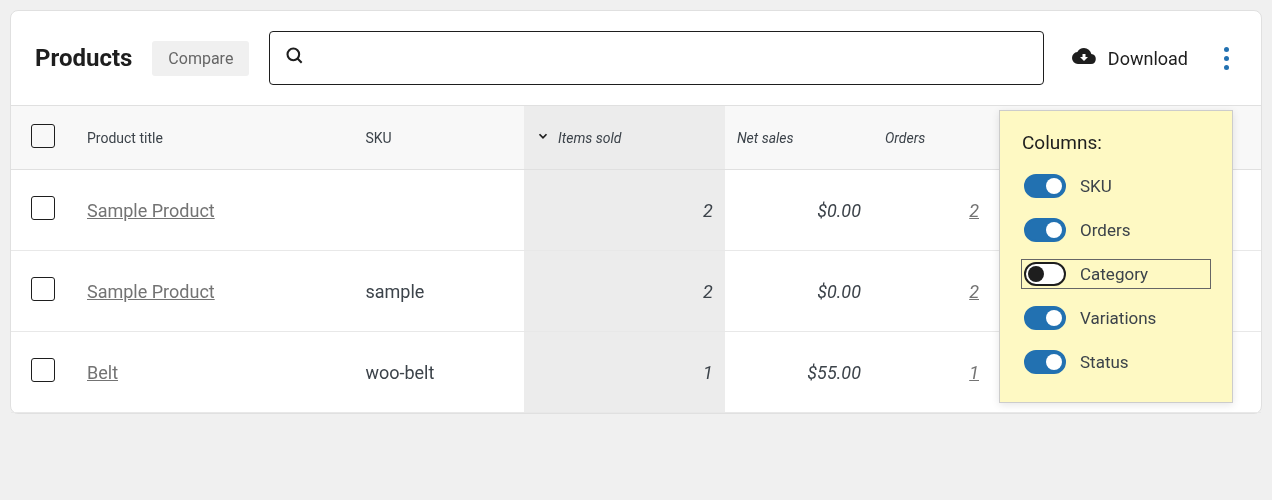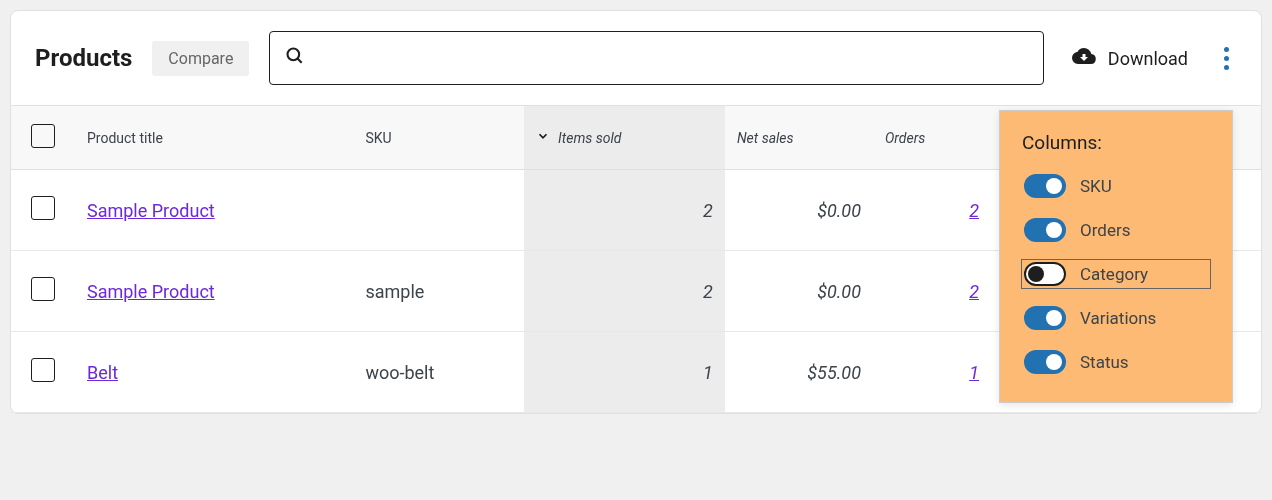--- a/index.html
+++ b/index.html
@@ -13,26 +13,26 @@
     .search-icon { position: absolute; left: 16px; top: 50%; transform: translateY(-50%); pointer-events: none; }
     .download-btn { display: flex; align-items: center; gap: 12px; font-size: 18px; color: #1e1e1e; cursor: pointer; padding: 8px; }
     .kebab { display: flex; flex-direction: column; gap: 4px; padding: 8px; cursor: pointer; }
     .kebab span { width: 5px; height: 5px; background: #2271b1; border-radius: 50%; }
     .table { width: 100%; border-collapse: collapse; }
     .table th { background: #f8f8f8; text-align: left; font-weight: 400; color: #3c434a; font-size: 14px; padding: 18px 12px; border-bottom: 1px solid #e0e0e0; border-top: 1px solid #e0e0e0;}
     .table td { padding: 26px 12px; border-bottom: 1px solid #e8e8e8; font-size: 18px; color: #3c434a; }
     .col-check { width: 64px; text-align: center; }
     .col-items, .col-net, .col-orders, .col-var, .col-status { text-align: right; }
     .checkbox { width: 24px; height: 24px; border: 1.5px solid #1e1e1e; border-radius: 3px; cursor: pointer; display: inline-block; }
-    .link { color: #6d28d9; text-decoration: underline; cursor: pointer; }
+    .link { color: #737373; text-decoration: underline; cursor: pointer; }
     .sort-icon { display: inline-block; margin-right: 8px; }
     th.col-items, td.col-items { background: #ececec; }
     th.col-check, td.col-check { text-align: center; }
     .num-r { text-align: right; font-style: italic; }
-    .popover { position: absolute; right: 28px; top: 99px; background: #fdba74; border: 1px solid #ccc; width: 234px; padding: 20px 22px 10px; box-shadow: 0 2px 8px rgba(0,0,0,0.1); }
+    .popover { position: absolute; right: 28px; top: 99px; background: #fef9c3; border: 1px solid #ccc; width: 234px; padding: 20px 22px 10px; box-shadow: 0 2px 8px rgba(0,0,0,0.1); }
     .popover-title { font-size: 19px; color: #1e1e1e; margin-bottom: 18px; }
     .toggle-row { display: flex; align-items: center; gap: 14px; margin-bottom: 16px; padding: 2px; }
     .toggle-row.focused { outline: 1px solid #666; }
     .toggle { width: 42px; height: 24px; border-radius: 12px; position: relative; cursor: pointer; }
     .toggle.on { background: #2271b1; border: 2px solid #2271b1; }
     .toggle.off { background: #fff; border: 2px solid #1e1e1e; }
     .toggle .knob { width: 16px; height: 16px; border-radius: 50%; position: absolute; top: 2px; }
     .toggle.on .knob { background: #fff; right: 2px; }
     .toggle.off .knob { background: #1e1e1e; left: 2px; }
     .toggle-label { font-size: 17px; color: #3c434a; }

